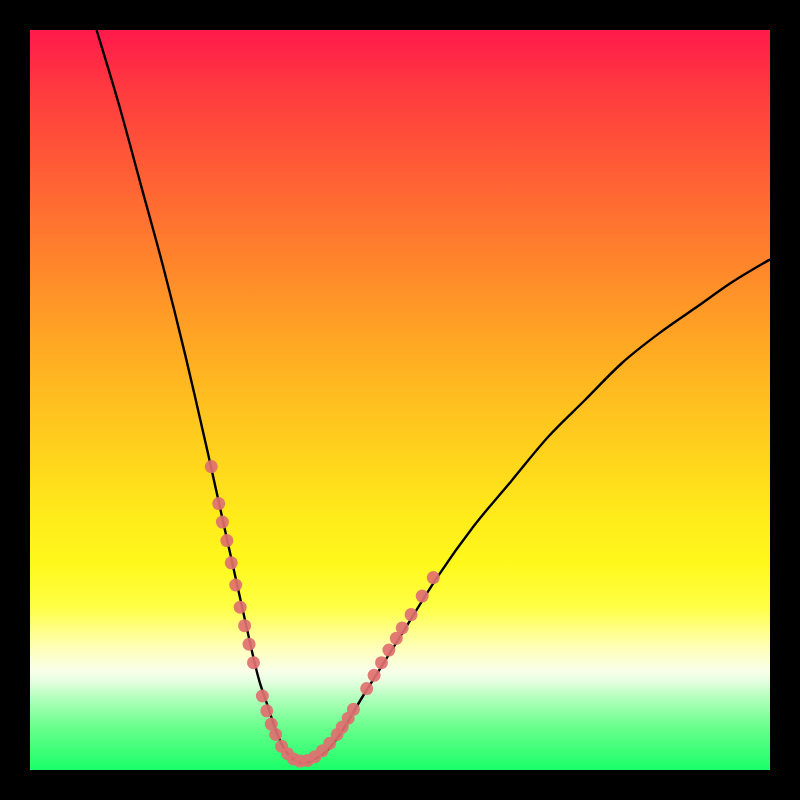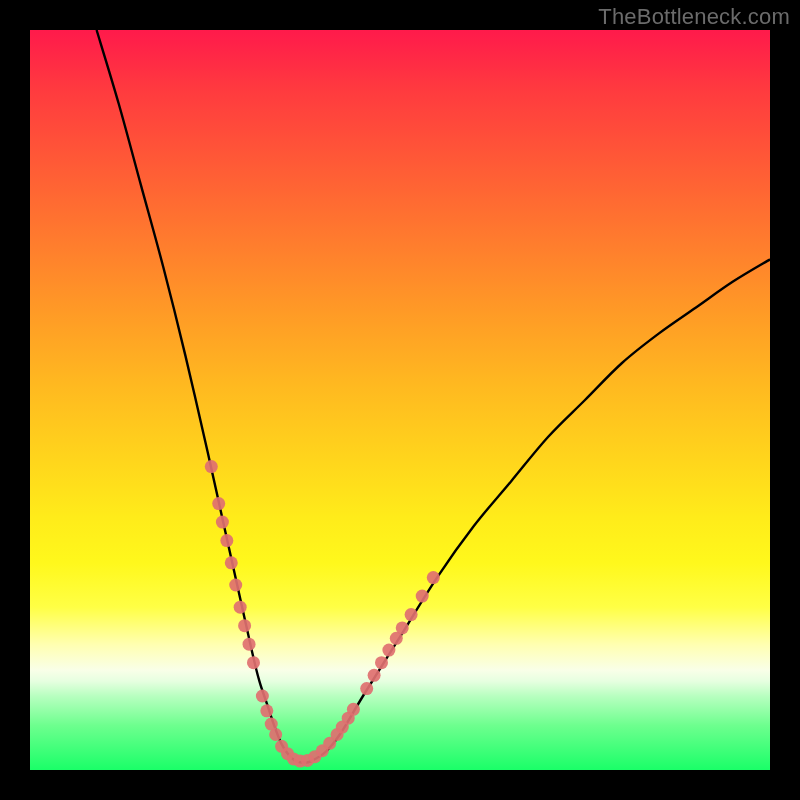--- a/index.html
+++ b/index.html
@@ -59,21 +59,20 @@
     top: 0;
     width: 740px;
     height: 740px;
     overflow: visible;
   }
 </style>
 </head>
 <body>
 
 <div class="frame">
-  <div class="watermark">TheBottleneck.com</div>
   <div class="plot">
     <svg class="curve" viewBox="0 0 740 740" preserveAspectRatio="none">
       <path id="curve-path" fill="none" stroke="#000000" stroke-width="2.4" d="M 66.6 0 C 70.3 12.333333333333334, 81.39999999999999 48.10000000000001, 88.8 74 C 96.2 99.89999999999999, 103.6 128.26666666666665, 111 155.39999999999998 C 118.4 182.5333333333333, 125.79999999999998 208.43333333333328, 133.2 236.79999999999995 C 140.6 265.16666666666663, 148 294.76666666666665, 155.4 325.59999999999997 C 162.8 356.4333333333333, 171.43333333333334 394.6666666666667, 177.6 421.8 C 183.76666666666665 448.93333333333334, 187.46666666666667 466.2, 192.4 488.4 C 197.33333333333334 510.59999999999997, 202.26666666666668 532.8, 207.20000000000002 555 C 212.13333333333335 577.2, 218.3 605.5666666666667, 222 621.6 C 225.7 637.6333333333333, 226.93333333333334 642.5666666666667, 229.4 651.2 C 231.86666666666667 659.8333333333334, 234.33333333333334 666, 236.8 673.4 C 239.26666666666668 680.8, 241.73333333333335 688.8166666666667, 244.20000000000002 695.6 C 246.66666666666669 702.3833333333333, 249.13333333333335 709.1666666666667, 251.60000000000002 714.1 C 254.0666666666667 719.0333333333333, 256.53333333333336 722.3633333333333, 259 725.2 C 261.46666666666664 728.0366666666667, 263.9333333333333 729.8866666666667, 266.4 731.12 C 268.8666666666667 732.3533333333334, 271.33333333333337 732.6, 273.8 732.6 C 276.26666666666665 732.6, 277.5 732.97, 281.2 731.12 C 284.9 729.27, 291.06666666666666 726.1866666666667, 296 721.5 C 300.93333333333334 716.8133333333333, 304.6333333333333 712.25, 310.8 703 C 316.9666666666667 693.75, 323.1333333333333 682.0333333333333, 333 666 C 342.8666666666667 649.9666666666667, 357.66666666666663 626.5333333333333, 370 606.8 C 382.33333333333337 587.0666666666666, 394.66666666666674 566.1, 407.00000000000006 547.6 C 419.33333333333337 529.1, 431.6666666666667 511.8333333333333, 444 495.79999999999995 C 456.3333333333333 479.7666666666666, 468.6666666666667 466.2, 481 451.4 C 493.3333333333333 436.59999999999997, 505.6666666666667 420.56666666666666, 518 407 C 530.3333333333334 393.43333333333334, 542.6666666666666 382.33333333333337, 555 370 C 567.3333333333334 357.66666666666663, 579.6666666666666 344.0999999999999, 592 332.99999999999994 C 604.3333333333334 321.9, 616.6666666666666 312.65000000000003, 629 303.40000000000003 C 641.3333333333334 294.15000000000003, 653.6666666666666 286.1333333333333, 666 277.5 C 678.3333333333334 268.8666666666667, 690.6666666666666 259.6166666666666, 703 251.59999999999997 C 715.3333333333334 243.58333333333331, 733.8333333333334 233.10000000000002, 740 229.40000000000003"></path>
       <g id="markers">
           <circle cx="181.29999999999998" cy="436.6" r="6.5" fill="#e07070" fill-opacity="0.92"></circle>
           <circle cx="188.70000000000002" cy="473.6" r="6.5" fill="#e07070" fill-opacity="0.92"></circle>
           <circle cx="192.4" cy="492.1" r="6.5" fill="#e07070" fill-opacity="0.92"></circle>
           <circle cx="196.84" cy="510.6" r="6.5" fill="#e07070" fill-opacity="0.92"></circle>
           <circle cx="201.28" cy="532.8" r="6.5" fill="#e07070" fill-opacity="0.92"></circle>
           <circle cx="205.72000000000003" cy="555" r="6.5" fill="#e07070" fill-opacity="0.92"></circle>

